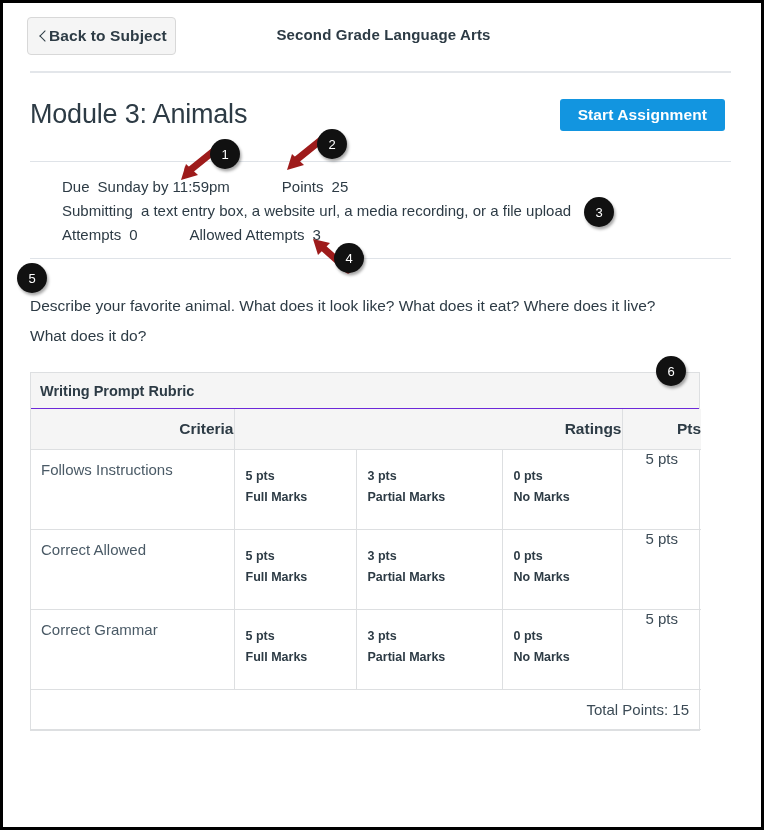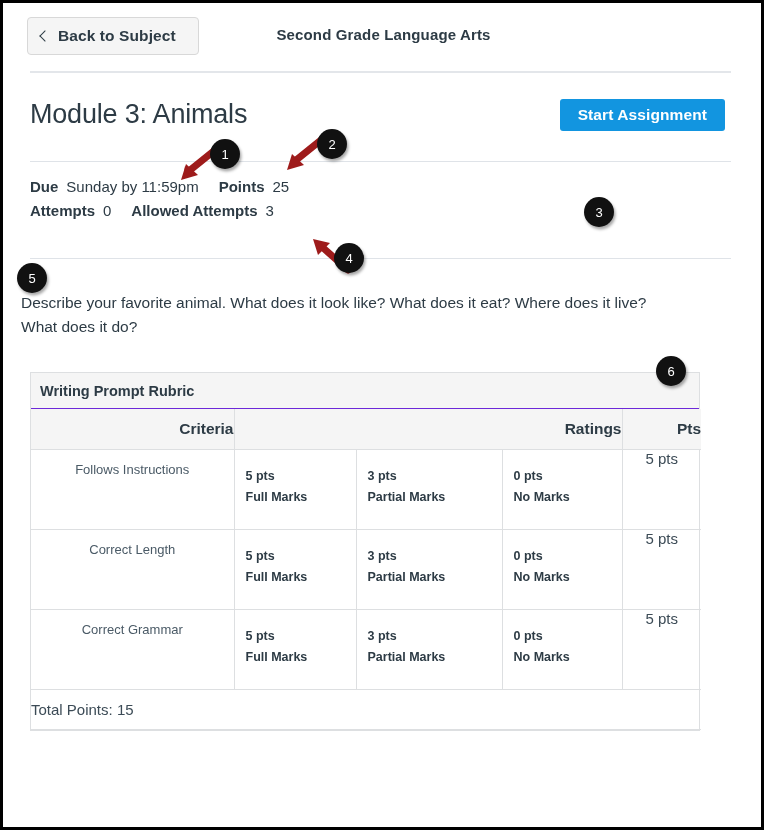--- a/index.html
+++ b/index.html
@@ -24,22 +24,22 @@
 
   
   .topbar {
     position: absolute;
     left: 0; top: 0; right: 0; height: 68px;
   }
   .back-btn {
     position: absolute;
     left: 24px; top: 14px;
     height: 38px;
-    padding: 0 22px 0 13px;
-    display: flex; align-items: center; gap: 9px;
+    padding: 0 8px 0 13px;
+    display: flex; align-items: center; 
     background: #f5f5f5;
     border: 1px solid #d8d8d8;
     border-radius: 4px;
     color: #2d3b45;
     font-size: 15.5px;
     font-weight: 600;
     letter-spacing: .1px;
     cursor: pointer;
   }
   .chev {
@@ -99,33 +99,33 @@
 
   
   .meta {
     position: absolute;
     left: 27px; top: 172px;
     color: #2d3b45;
     font-size: 15px;
     line-height: 24px;
   }
   .meta .line { white-space: nowrap; }
-  .meta b { font-weight: 700; }
+  .meta b { font-weight: 400; margin-left: 32px; }
   .meta .val { font-weight: 400; }
   .gap-lg { display: inline-block; width: 20px; }
   .gap-sm { display: inline-block; width: 8px; }
 
   
   .desc {
     position: absolute;
-    left: 18px; top: 288px;
+    left: 27px; top: 288px;
     width: 660px;
     color: #2d3b45;
     font-size: 15.5px;
-    line-height: 24px;
+    line-height: 30px;
     font-weight: 400;
   }
 
   
   .rubric {
     position: absolute;
     left: 27px; top: 369px;
     width: 670px;
     border: 1px solid #dddfe1;
     background: #ffffff;
@@ -166,41 +166,41 @@
   }
   .col-crit { width: 203px; }
   .col-r1 { width: 122px; }
   .col-r2 { width: 146px; }
   .col-r3 { width: 120px; }
   .col-pts { width: 79px; }
 
   td.crit-cell {
     padding: 11px 10px 0 10px;
     color: #4a5a66;
-    font-size: 13px;
+    font-size: 15px;
     font-weight: 400;
     line-height: 18px;
     height: 80px;
-    text-align: center;
   }
   td.rating-cell {
     padding: 16px 0 0 11px;
     color: #2d3b45;
     font-size: 12.5px;
     font-weight: 700;
     line-height: 21px;
   }
   td.pts-cell {
     text-align: center;
     vertical-align: middle;
     color: #3c4b56;
     font-size: 15px;
     font-weight: 400;
   }
   td.total-cell {
+    text-align: right;
     padding: 11px 12px 11px 0;
     height: 38px;
     color: #3c4b56;
     font-size: 15px;
     font-weight: 400;
     border-left: none; border-right: none;
     vertical-align: middle;
   }
 
   
@@ -239,20 +239,23 @@
     <div class="rule r1"></div>
 
     <div class="assign-title">Module 3: Animals</div>
     <button class="start-btn">Start Assignment</button>
 
     <div class="rule r2"></div>
 
     <div class="meta">
       <div class="line">
         <b>Due</b><span class="gap-sm"></span><span class="val">Sunday by 11:59pm</span><span class="gap-lg"></span><b>Points</b><span class="gap-sm"></span><span class="val">25</span>
+      </div>
+      <div class="line">
+        <b>Submitting</b><span class="gap-sm"></span><span class="val">a text entry box, a website url, a media recording, or a file upload</span>
       </div>
       <div class="line">
         <b>Attempts</b><span class="gap-sm"></span><span class="val">0</span><span class="gap-lg"></span><b>Allowed Attempts</b><span class="gap-sm"></span><span class="val">3</span>
       </div>
     </div>
 
     <div class="rule r3"></div>
 
     <div class="desc">Describe your favorite animal. What does it look like? What does it eat? Where does it live? What does it do?</div>
 
@@ -284,21 +287,21 @@
               <div>3 pts</div>
               <div>Partial Marks</div>
             </td>
             <td class="rating-cell">
               <div>0 pts</div>
               <div>No Marks</div>
             </td>
             <td class="pts-cell">5 pts</td>
           </tr>
           <tr>
-            <td class="crit-cell">Correct Length</td>
+            <td class="crit-cell">Correct Allowed</td>
             <td class="rating-cell">
               <div>5 pts</div>
               <div>Full Marks</div>
             </td>
             <td class="rating-cell">
               <div>3 pts</div>
               <div>Partial Marks</div>
             </td>
             <td class="rating-cell">
               <div>0 pts</div>

